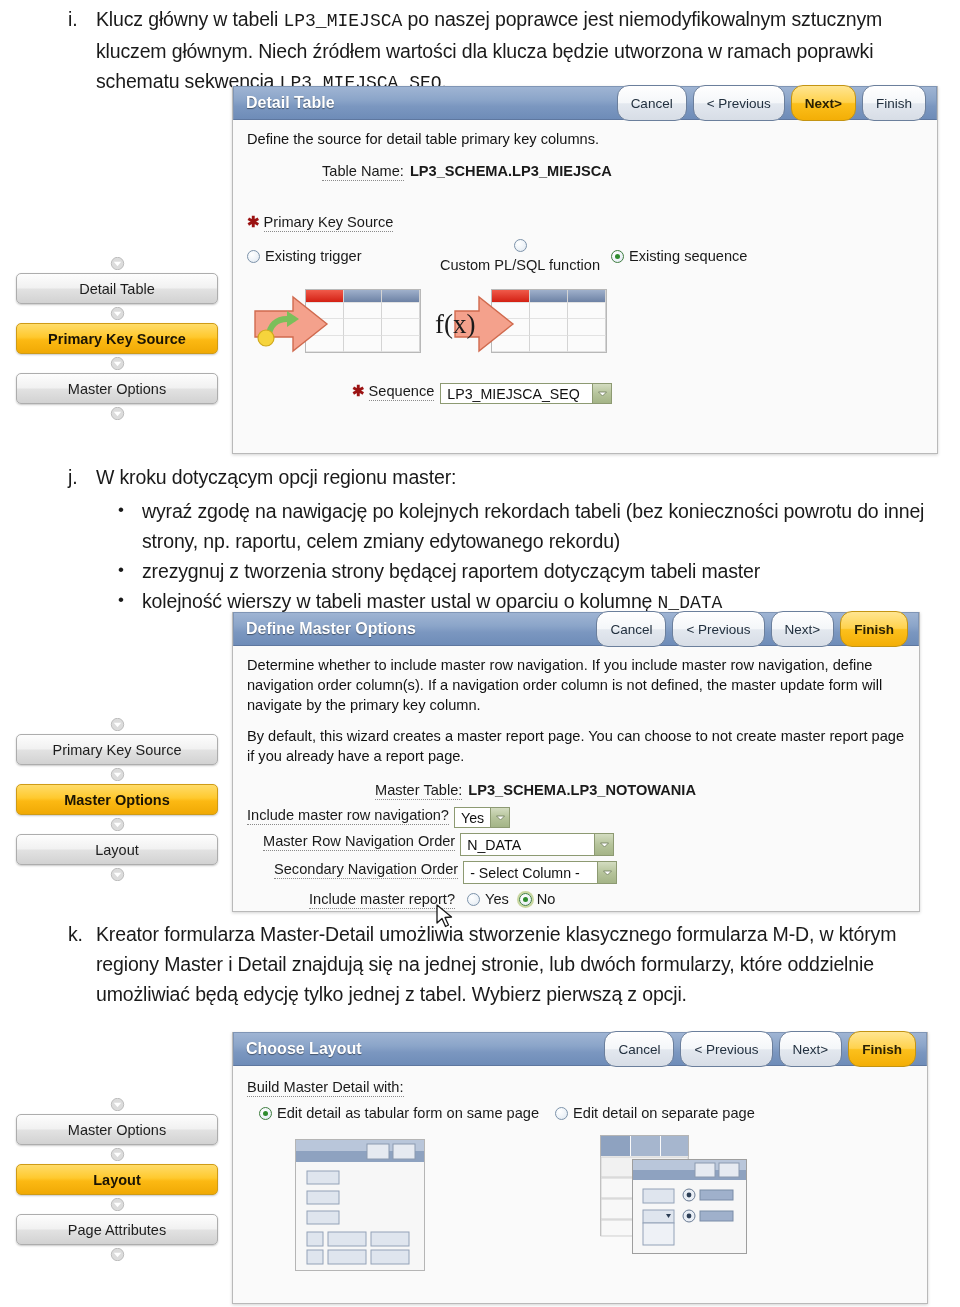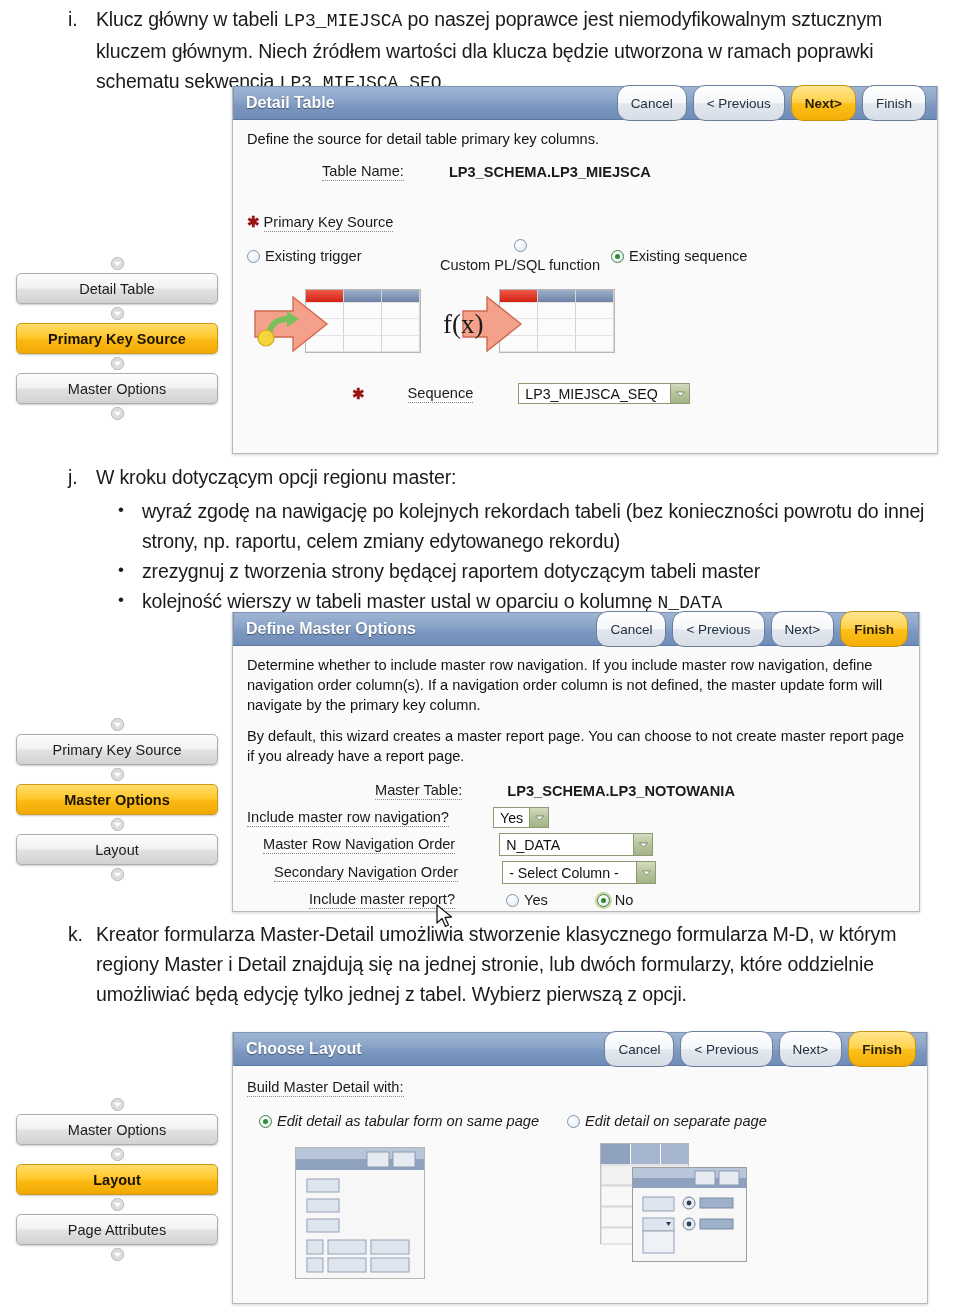--- a/index.html
+++ b/index.html
@@ -136,21 +136,21 @@
 
   .panel-body{padding:9px 14px 12px 14px;}
   .ptext{
     font-size:14.6px;
     line-height:20px;
     color:#121212;
     margin:0 0 6px 0;
   }
 
   
-  .frow{display:flex;align-items:center;font-size:14.6px;margin-top:3px;gap:39px;}
+  .frow{display:flex;align-items:flex-start;font-size:14.6px;margin-top:3px;}
   .flabel{
     text-align:right;
     border-bottom:1px dotted #8a8a8a;
     padding-bottom:1px;
     white-space:nowrap;
   }
   .fvalue{font-weight:bold;margin-left:6px;white-space:nowrap;}
 
   .req{color:#9b1212;font-weight:bold;margin-right:4px;font-size:15px;line-height:1;}
 
@@ -195,21 +195,21 @@
   }
   .sel .arrow{
     width:18px;flex:0 0 18px;
     background:linear-gradient(to bottom,#d3dcc0 0%,#b6c49b 50%,#a4b487 100%);
     border-left:1px solid #8d9a72;
     display:flex;align-items:center;justify-content:center;
   }
   .sel .arrow svg{display:block;}
 
   
-  .graphics{display:flex;gap:12px;margin:10px 0 0 0;}
+  .graphics{display:flex;gap:4px;margin:10px 0 0 0;}
   .gcell{width:182px;display:flex;align-items:center;justify-content:flex-start;height:78px;}
   .gart{position:relative;width:176px;height:74px;}
   .gtable{
     position:absolute;left:58px;top:4px;
     width:114px;height:62px;
     border:1px solid #b8b8b8;
     background:#ffffff;
     display:grid;
     grid-template-columns:1fr 1fr 1fr;
     grid-template-rows:13px 1fr 1fr 1fr;
@@ -538,21 +538,21 @@
           <div class="wbtn">Next&gt;</div>
           <div class="wbtn hl">Finish</div>
         </div>
       </div>
 
       <div class="panel-body">
         <div style="margin-top:3px;">
           <span class="group-label">Build Master Detail with:</span>
         </div>
 
-        <div style="display:flex;margin-top:16px;padding-left:12px;gap:28px;font-style:italic;">
+        <div style="display:flex;margin-top:8px;padding-left:12px;gap:16px;">
           <div class="radio-item">
             <span class="radio on"></span>
             <span>Edit detail as tabular form on same page</span>
           </div>
           <div class="radio-item">
             <span class="radio"></span>
             <span>Edit detail on separate page</span>
           </div>
         </div>
 

